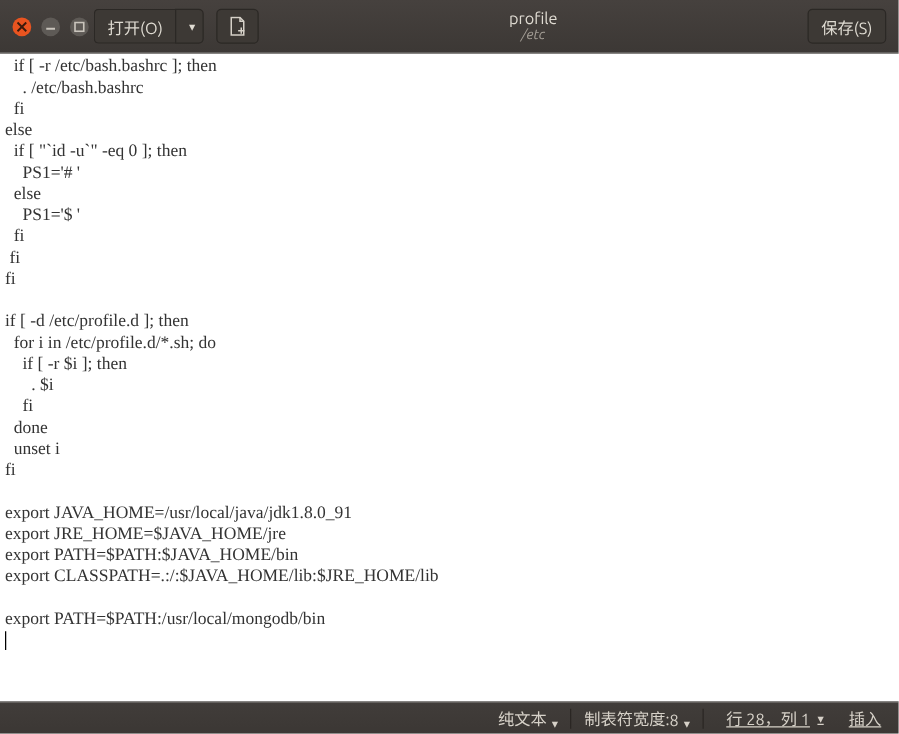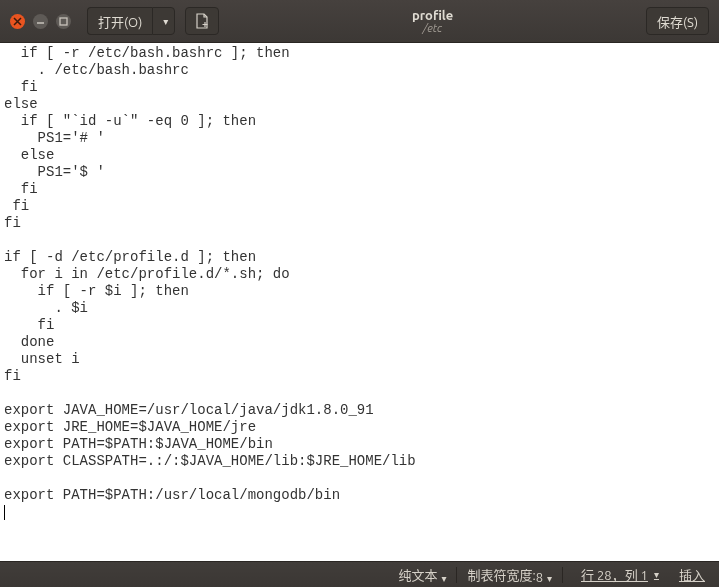--- a/index.html
+++ b/index.html
@@ -3,30 +3,30 @@
 <meta charset="utf-8">
 <style>
   * { margin: 0; padding: 0; box-sizing: border-box; }
   html, body { width: 719px; height: 587px; font-family: "Ubuntu", "Noto Sans CJK SC", sans-serif; overflow: hidden; }
   .window { width: 719px; height: 587px; display: flex; flex-direction: column; background: #fff; }
   .titlebar { height: 43px; background: linear-gradient(to bottom, #46413e, #3c3835); display: flex; align-items: center; color: #dfdbd2; border-bottom: 1px solid #2a2623; }
   .window-controls { display: flex; align-items: center; gap: 8px; padding-left: 10px; }
   .wc { width: 15px; height: 15px; border-radius: 50%; display: flex; align-items: center; justify-content: center; }
   .wc-close { background: #e95420; }
   .wc-min, .wc-max { background: #5e5a56; }
-  .btn-group { display: flex; align-items: center; margin-left: 16px; }
+  .btn-group { display: flex; align-items: center; margin-left: 4px; }
   .toolbar-btn { background: #3d3935; border: 1px solid #2b2825; color: #dfdbd2; height: 28px; display: flex; align-items: center; padding: 0 10px; font-size: 13px; border-radius: 4px; cursor: pointer; }
   .toolbar-btn.open { border-top-right-radius: 0; border-bottom-right-radius: 0; border-right: none; }
   .toolbar-btn.caret { border-top-left-radius: 0; border-bottom-left-radius: 0; padding: 0 6px; }
   .toolbar-btn.newtab { margin-left: 10px; padding: 0 8px; }
   .title-center { flex: 1; text-align: center; display: flex; flex-direction: column; justify-content: center; line-height: 1.1; }
-  .title-center .title { font-weight: bold; font-size: 13px; color: #dfdbd2; }
+  .title-center .title { font-weight: normal; font-size: 13px; color: #dfdbd2; }
   .title-center .subtitle { font-size: 11px; color: #a59f97; font-style: italic; }
   .toolbar-right { padding-right: 10px; border-radius: 10px; }
-  .editor { flex: 1; background: #ffffff; font-family: Liberation Mono, monospace; font-size: 14px; line-height: 17px; color: #333; white-space: pre; padding: 2px 4px; overflow: hidden; position: relative; }
+  .editor { flex: 1; background: #ffffff; font-family: Liberation Serif, serif; font-size: 14px; line-height: 17px; color: #333; white-space: pre; padding: 2px 4px; overflow: hidden; position: relative; }
   .cursor { display: inline-block; width: 1px; height: 15px; background: #000; vertical-align: text-bottom; }
   .statusbar { height: 26px; background: linear-gradient(to bottom, #413d3a, #3b3734); border-top: 1px solid #2a2623; display: flex; align-items: center; color: #d6d1c8; font-size: 13px; }
   .statusbar .spacer { flex: 1; }
   .status-item { display: flex; align-items: flex-end; padding: 0 10px; cursor: pointer; }
   .status-sep { width: 1px; height: 16px; background: #2a2623; }
   .caret-down { margin-left: 4px; font-size: 10px; }
   .col-right { display: flex; align-items: center; gap: 20px; padding: 0 14px 0 18px; text-decoration: underline; }
   svg { display: block; }
 </style>
 </head>

